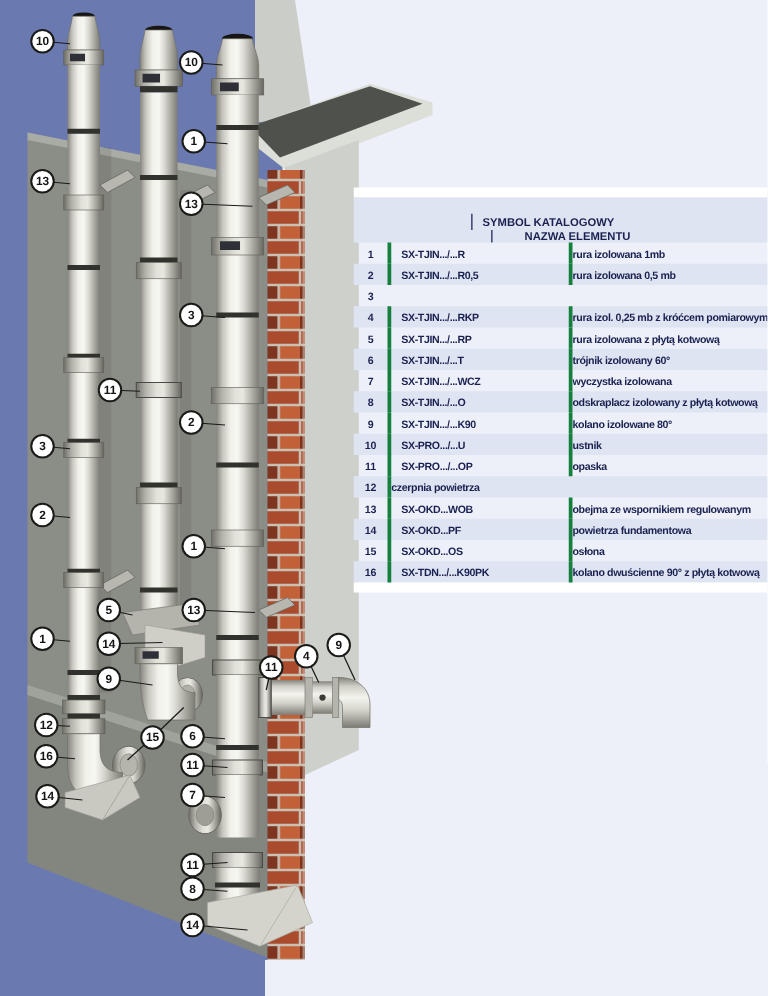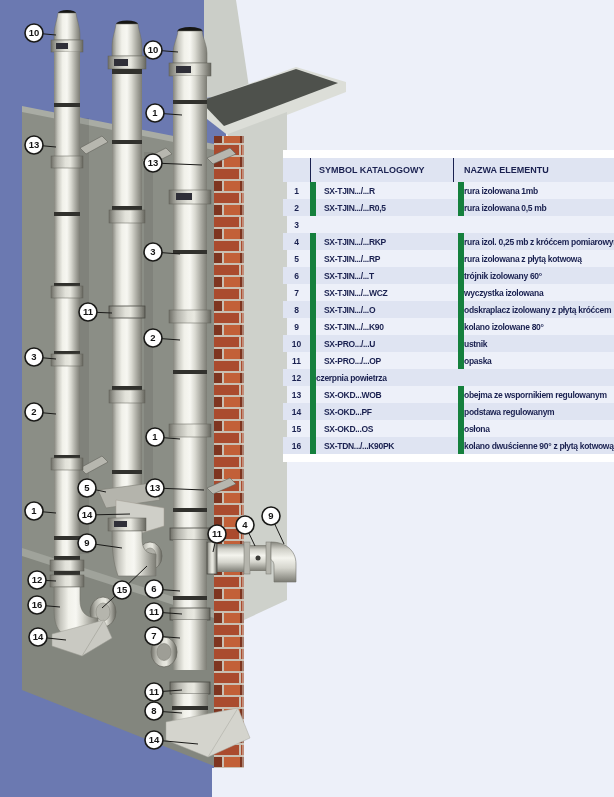--- a/index.html
+++ b/index.html
@@ -8,34 +8,34 @@
     font-family:"Liberation Sans",sans-serif;
   }
   .scene svg{position:absolute;left:0;top:0;}
   
   .table-panel{
     position:absolute;left:283px;top:150px;width:331px;
     color:#1a2150;
   }
   .stripe{height:8px;background:#ffffff;}
   .thead{
-    height:24px;background:#dfe4f2;display:flex;align-items:center;
-    font-weight:bold;font-size:9px;letter-spacing:0;
+    height:36px;background:#dfe4f2;display:flex;align-items:center;
+    font-weight:bold;font-size:9px;letter-spacing:0;flex-direction:column;
   }
   .thead .c-no{width:27px;height:100%;}
   .thead .c-sym,.thead .c-name{height:100%;display:flex;align-items:center;border-left:1px solid #1a2150;}
   .thead .c-sym{width:134px;padding-left:8px;}
-  .thead .c-name{flex:1;padding-left:10px;}
+  .thead .c-name{flex:1;padding-left:26px;}
   .trow{
     height:17px;display:flex;align-items:center;
     font-weight:bold;font-size:8.5px;letter-spacing:-0.3px;white-space:nowrap;
   }
   .trow.alt{background:#dfe4f2;}
   .trow .c-no{width:27px;text-align:center;font-size:8.5px;letter-spacing:0;}
-  .trow .c-sym,.trow .c-name{height:100%;display:flex;align-items:center;border-left:6px solid #15803d;overflow:hidden;}
+  .trow .c-sym,.trow .c-name{height:100%;display:flex;align-items:center;border-left:3px solid #15803d;overflow:hidden;}
   .trow .c-sym{width:134px;padding-left:8px;}
   .trow .c-name{flex:1;}
 </style>
 </head>
 <body>
 
 <div class="scene">
 
   <svg width="614" height="797" viewBox="0 0 614 797">
     <defs>
@@ -379,21 +379,21 @@
           <div class="c-name">trójnik izolowany 60°</div>
         </div>
         <div class="trow">
           <div class="c-no">7</div>
           <div class="c-sym">SX-TJIN.../...WCZ</div>
           <div class="c-name">wyczystka izolowana</div>
         </div>
         <div class="trow alt">
           <div class="c-no">8</div>
           <div class="c-sym">SX-TJIN.../...O</div>
-          <div class="c-name">odskraplacz izolowany z płytą króćcem</div>
+          <div class="c-name">odskraplacz izolowany z płytą kotwową</div>
         </div>
         <div class="trow">
           <div class="c-no">9</div>
           <div class="c-sym">SX-TJIN.../...K90</div>
           <div class="c-name">kolano izolowane 80°</div>
         </div>
         <div class="trow alt">
           <div class="c-no">10</div>
           <div class="c-sym">SX-PRO.../...U</div>
           <div class="c-name">ustnik</div>
@@ -408,21 +408,21 @@
           <div class="c-name">czerpnia powietrza</div>
         </div>
         <div class="trow">
           <div class="c-no">13</div>
           <div class="c-sym">SX-OKD...WOB</div>
           <div class="c-name">obejma ze wspornikiem regulowanym</div>
         </div>
         <div class="trow alt">
           <div class="c-no">14</div>
           <div class="c-sym">SX-OKD...PF</div>
-          <div class="c-name">podstawa regulowanym</div>
+          <div class="c-name">powietrza fundamentowa</div>
         </div>
         <div class="trow">
           <div class="c-no">15</div>
           <div class="c-sym">SX-OKD...OS</div>
           <div class="c-name">osłona</div>
         </div>
         <div class="trow alt">
           <div class="c-no">16</div>
           <div class="c-sym">SX-TDN.../...K90PK</div>
           <div class="c-name">kolano dwuścienne 90° z płytą kotwową</div>

